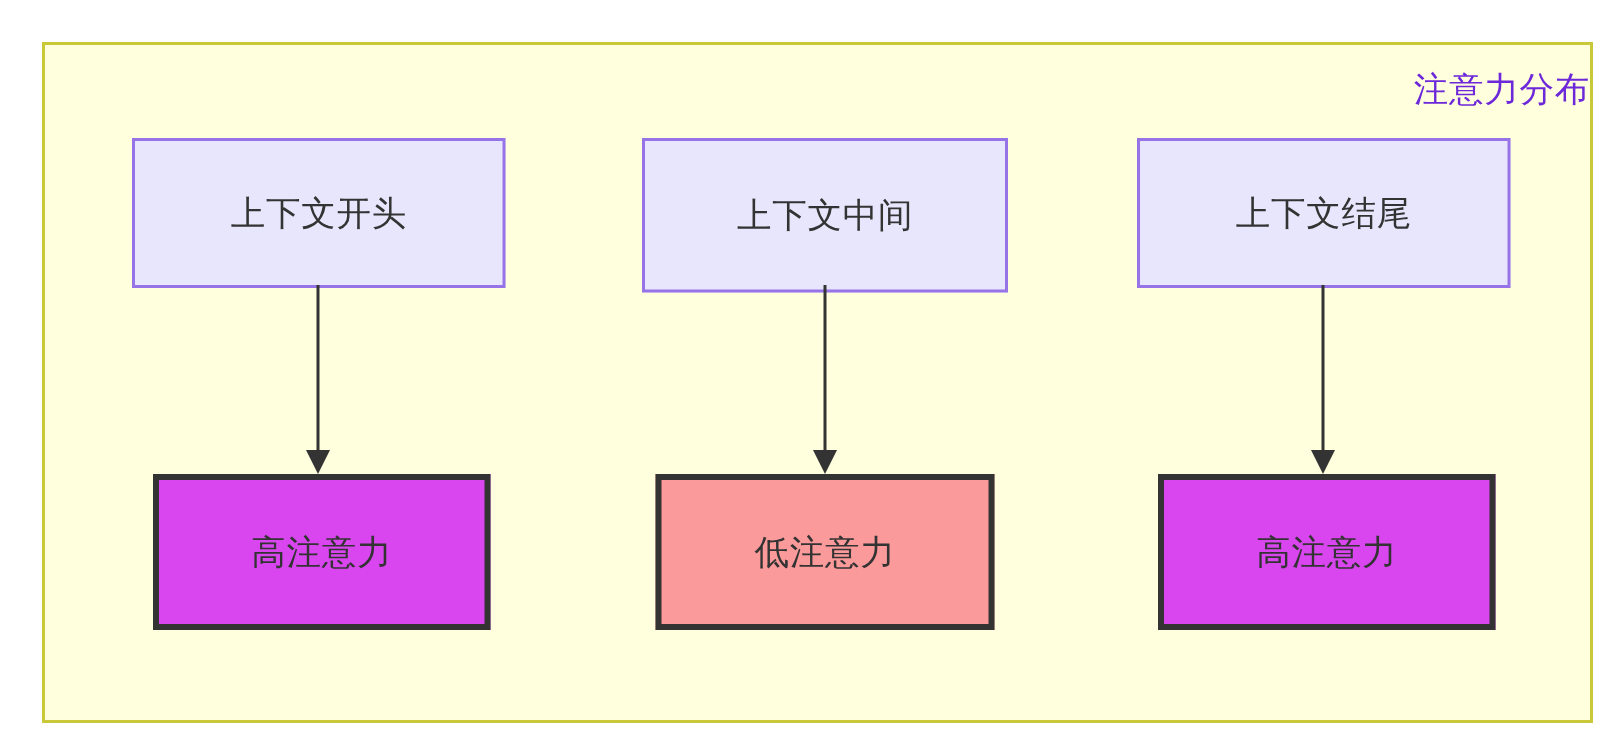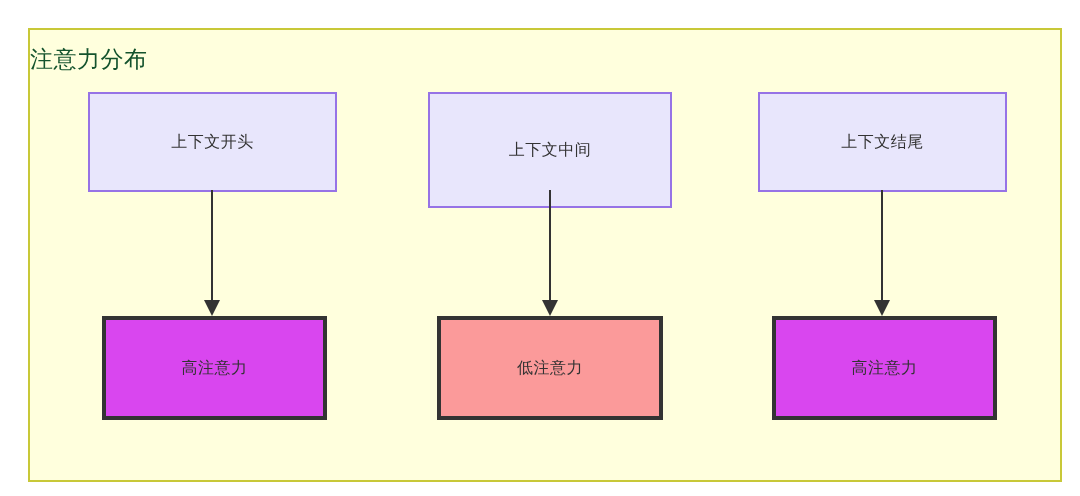--- a/index.html
+++ b/index.html
@@ -27,35 +27,35 @@
     height: 454px;
     background: #ffffdd;
     border: 2px solid #c8c838;
     box-sizing: border-box;
   }
   #cluster-title {
     position: absolute;
     left: 0;
     top: 14px;
     width: 100%;
-    text-align: left;
+    text-align: right;
     font-size: 23px;
-    color: #14532d;
+    color: #6d28d9;
     letter-spacing: 0.5px;
     white-space: nowrap;
   }
   .node {
     position: absolute;
     box-sizing: border-box;
     display: flex;
     align-items: center;
     justify-content: center;
     text-align: center;
     color: #333333;
-    font-size: 16px;
+    font-size: 23px;
     letter-spacing: 0.5px;
     white-space: nowrap;
   }
   .node.ctx {
     background: #e8e6fc;
     border: 2px solid #9673e6;
   }
   .node.attn {
     border: 4px solid #333333;
   }
@@ -84,21 +84,21 @@
 
 <div id="canvas">
   <div id="cluster">
     <div id="cluster-title">注意力分布</div>
   </div>
 
   <div class="node ctx" style="left:88px; top:92px; width:249px; height:100px;">
     <span>上下文开头</span>
   </div>
 
-  <div class="node ctx" style="left:428px; top:92px; width:244px; height:116px;">
+  <div class="node ctx" style="left:428px; top:92px; width:244px; height:103px;">
     <span>上下文中间</span>
   </div>
 
   <div class="node ctx" style="left:758px; top:92px; width:249px; height:100px;align-items:center;">
     <span>上下文结尾</span>
   </div>
 
   <svg class="edge" style="left:180px; top:190px; width:64px; height:130px;" viewBox="0 0 64 130">
     <line class="edge-line" x1="32" y1="0" x2="32" y2="116"></line>
     <polygon class="edge-head" points="32,126 24,110 40,110"></polygon>

